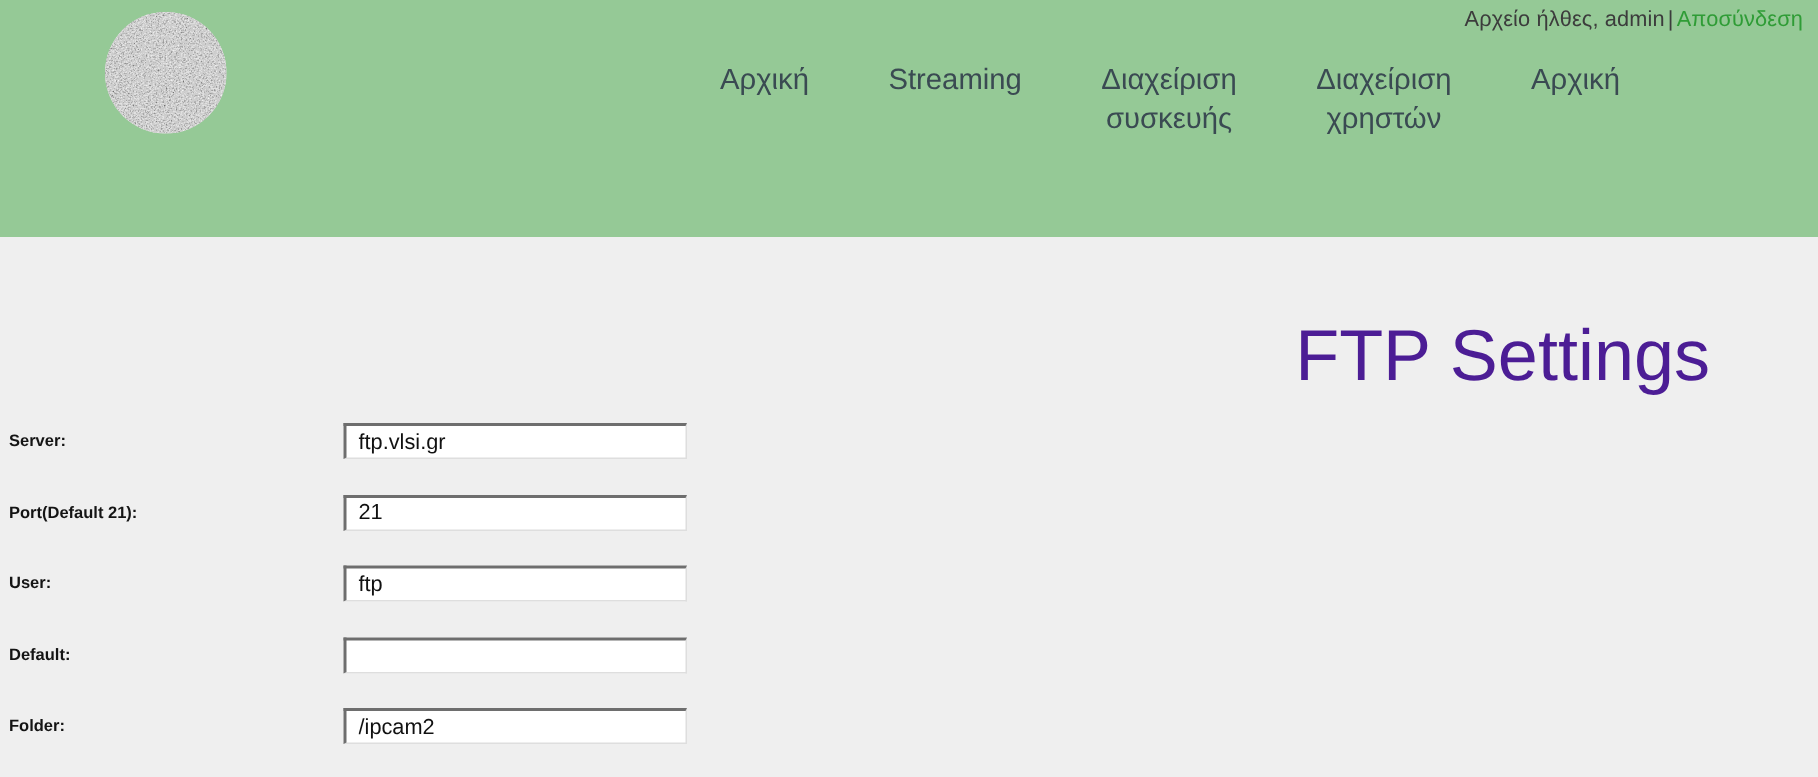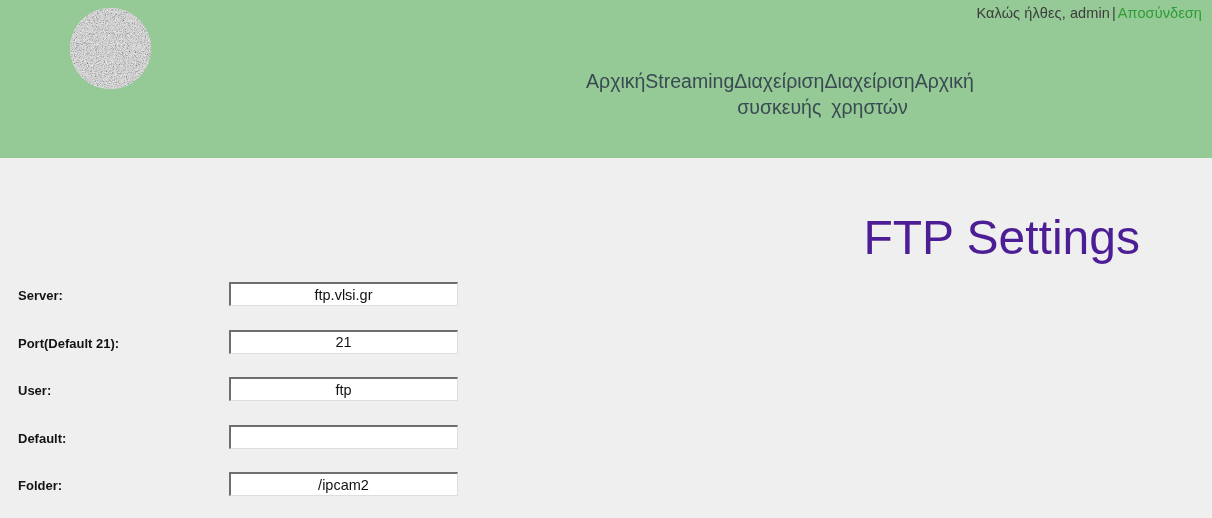--- a/index.html
+++ b/index.html
@@ -81,26 +81,26 @@
     white-space: nowrap;
   }
   .brand-text .lg-s { font-style: normal; }
   .brand-text .lg-g { font-style: italic; }
   .brand-text .lg-ip { letter-spacing: 2px; }
 
   
   .main-nav {
     position: absolute;
     left: 480;
-    top: 68px;
+    top: 40px;
     left: 480px;
     width: 600px;
     display: flex;
     align-items: flex-start;
-    justify-content: center;
+    justify-content: space-between;
   }
   .nav-item {
     color: #3a4a52;
     font-size: 19.5px;
     line-height: 26px;
     text-align: center;
     text-decoration: none;
     cursor: pointer;
     white-space: pre-line;
   }
@@ -123,53 +123,52 @@
     left: 0;
     top: 277px;
     width: 600px;
   }
   .field-row {
     position: relative;
     height: 47.5px;
   }
   .field-label {
     position: absolute;
-    left: 18px;
+    left: 6px;
     top: 11px;
-    font-size: 13px;
+    font-size: 11px;
     font-weight: bold;
     color: #141414;
     white-space: nowrap;
   }
   .field-input {
     position: absolute;
     left: 229px;
     top: 5px;
     width: 229px;
     height: 24px;
     background: #ffffff;
     border: 1px solid #dedede;
     border-top: 2px solid #6e6e6e;
     border-left: 2px solid #6e6e6e;
-    padding: 0 2px 0 1px;
+    padding: 0 2px 0 8px;
     font-family: "Liberation Sans", "DejaVu Sans", sans-serif;
     font-size: 14.5px;
     color: #111111;
     outline: none;
     border-radius: 0;
-    text-align: center;
   }
 </style>
 </head>
 <body>
 
 <div class="site-header">
 
   <div class="welcome-bar">
-    <span>Καλώς ήλθες, admin</span><span class="sep">|</span><a class="logout-link" href="#">Αποσύνδεση</a>
+    <span>Αρχείο ήλθες, admin</span><span class="sep">|</span><a class="logout-link" href="#">Αποσύνδεση</a>
   </div>
 
   <div class="brand">
     <div class="brand-disc">
       <svg width="81" height="81" viewBox="0 0 81 81" aria-hidden="true">
         <defs>
           <filter id="noisefx" x="0" y="0" width="100%" height="100%">
             <feTurbulence type="fractalNoise" baseFrequency="0.9" numOctaves="4" stitchTiles="stitch" result="n"></feTurbulence>
             <feColorMatrix type="saturate" values="0" in="n" result="g"></feColorMatrix>
             <feComponentTransfer in="g">

